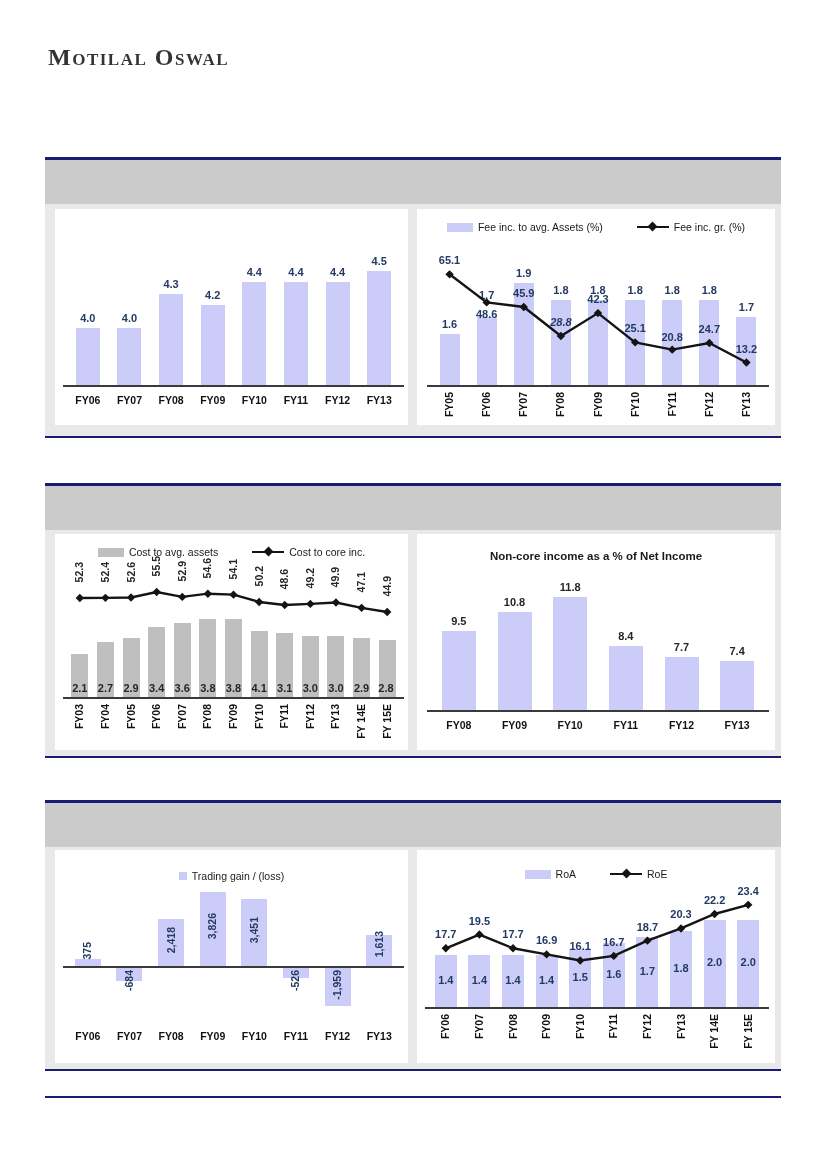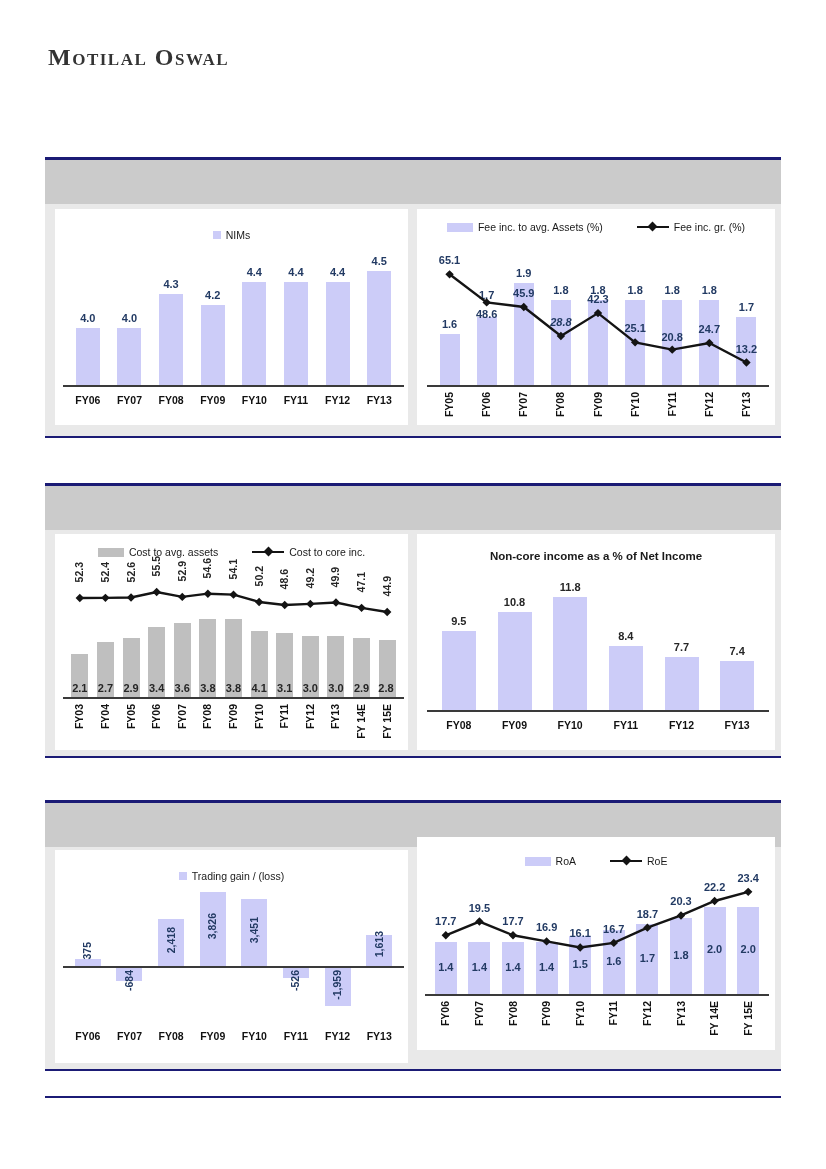--- a/index.html
+++ b/index.html
@@ -25,26 +25,20 @@
 </style>
 </head>
 <body>
 
 <div class="page">
   <div class="logo">Motilal Oswal</div>
 
   <section class="panel" style="top:157px;height:281px;">
     <div class="band"></div>
     <div class="chart-box" id="chart-nims" style="left:10px;top:49px;width:353px;height:216px;">
-        <div class="legend" style="top: 20px;">
-          <span class="legend-item">
-            <span class="sw-small" style="background: rgb(204, 204, 248);"></span>
-            <span class="leg-label">NIMs</span>
-          </span>
-        </div>
         <div class="axis" style="left: 8px; width: 341px; top: 176px;"></div>
         <div class="bar" style="left: 20.8125px; width: 24px; top: 119.043px; height: 56.9565px; background: rgb(204, 204, 248);"></div>
         <div class="vlab" style="left: 4.8125px; top: 103.043px; color: rgb(34, 58, 99);">4.0</div>
         <div class="xlab" style="left: 4.8125px; top: 185px; color: rgb(17, 17, 17);">FY06</div>
         <div class="bar" style="left: 62.4375px; width: 24px; top: 119.043px; height: 56.9565px; background: rgb(204, 204, 248);"></div>
         <div class="vlab" style="left: 46.4375px; top: 103.043px; color: rgb(34, 58, 99);">4.0</div>
         <div class="xlab" style="left: 46.4375px; top: 185px; color: rgb(17, 17, 17);">FY07</div>
         <div class="bar" style="left: 104.062px; width: 24px; top: 84.8696px; height: 91.1304px; background: rgb(204, 204, 248);"></div>
         <div class="vlab" style="left: 88.0625px; top: 68.8696px; color: rgb(34, 58, 99);">4.3</div>
         <div class="xlab" style="left: 88.0625px; top: 185px; color: rgb(17, 17, 17);">FY08</div>
@@ -242,21 +236,21 @@
         <div class="bar" style="left: 227.938px; width: 26px; top: 118px; height: 10.1693px; background: rgb(204, 204, 248);"></div>
         <span class="rlab" style="left: 234.438px; top: 120px; color: rgb(34, 58, 99);">-526</span>
         <div class="xlab" style="left: 212.938px; top: 180px; color: rgb(17, 17, 17);">FY11</div>
         <div class="bar" style="left: 269.562px; width: 26px; top: 118px; height: 37.874px; background: rgb(204, 204, 248);"></div>
         <span class="rlab" style="left: 276.062px; top: 120px; color: rgb(34, 58, 99);">-1,959</span>
         <div class="xlab" style="left: 254.562px; top: 180px; color: rgb(17, 17, 17);">FY12</div>
         <div class="bar" style="left: 311.188px; width: 26px; top: 84.8153px; height: 31.1847px; background: rgb(204, 204, 248);"></div>
         <span class="rlab" style="left: 317.688px; top: 80.5px; color: rgb(34, 58, 99);">1,613</span>
         <div class="xlab" style="left: 296.188px; top: 180px; color: rgb(17, 17, 17);">FY13</div>
       </div>
-    <div class="chart-box" id="chart-roa" style="left:372px;top:34px;width:358px;height:213px;">
+    <div class="chart-box" id="chart-roa" style="left:372px;top:47px;width:358px;height:213px;">
         <div class="legend" style="top: 18px;">
           <span class="legend-item">
             <span class="sw-wide" style="background: rgb(204, 204, 248);"></span>
             <span class="leg-label">RoA</span>
           </span>
           <span class="legend-item">
             <span class="leg-line"></span>
             <span class="leg-label">RoE</span>
           </span>
         </div>

